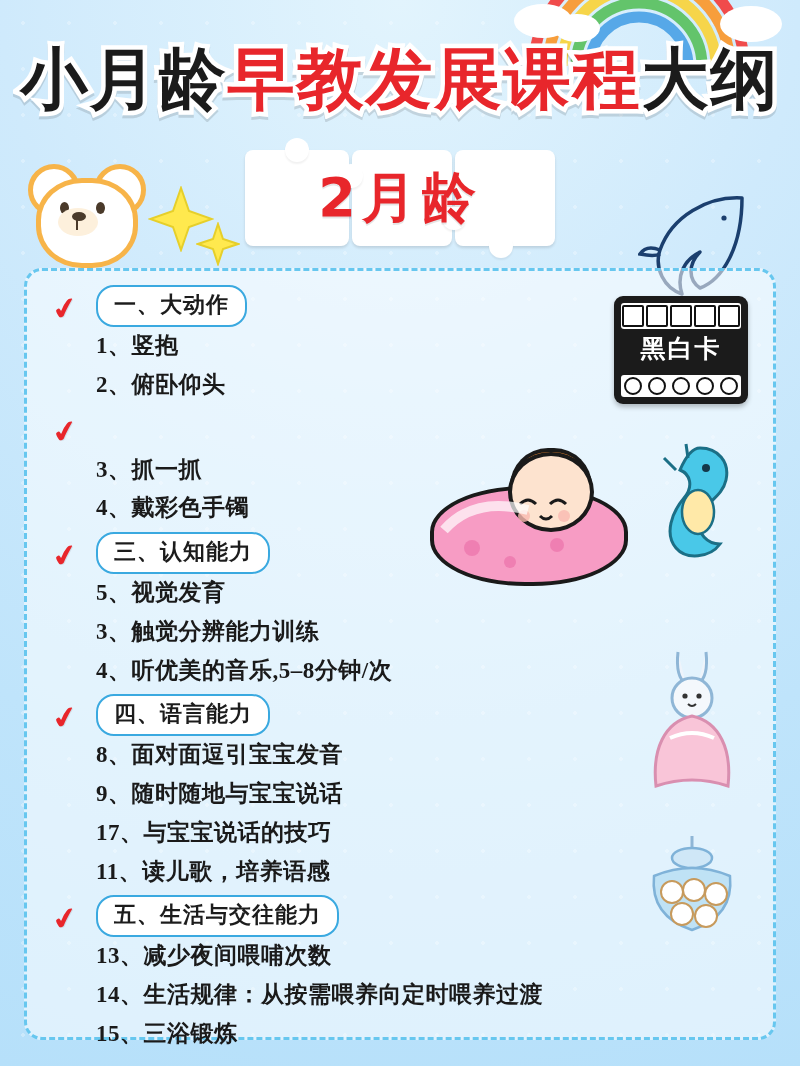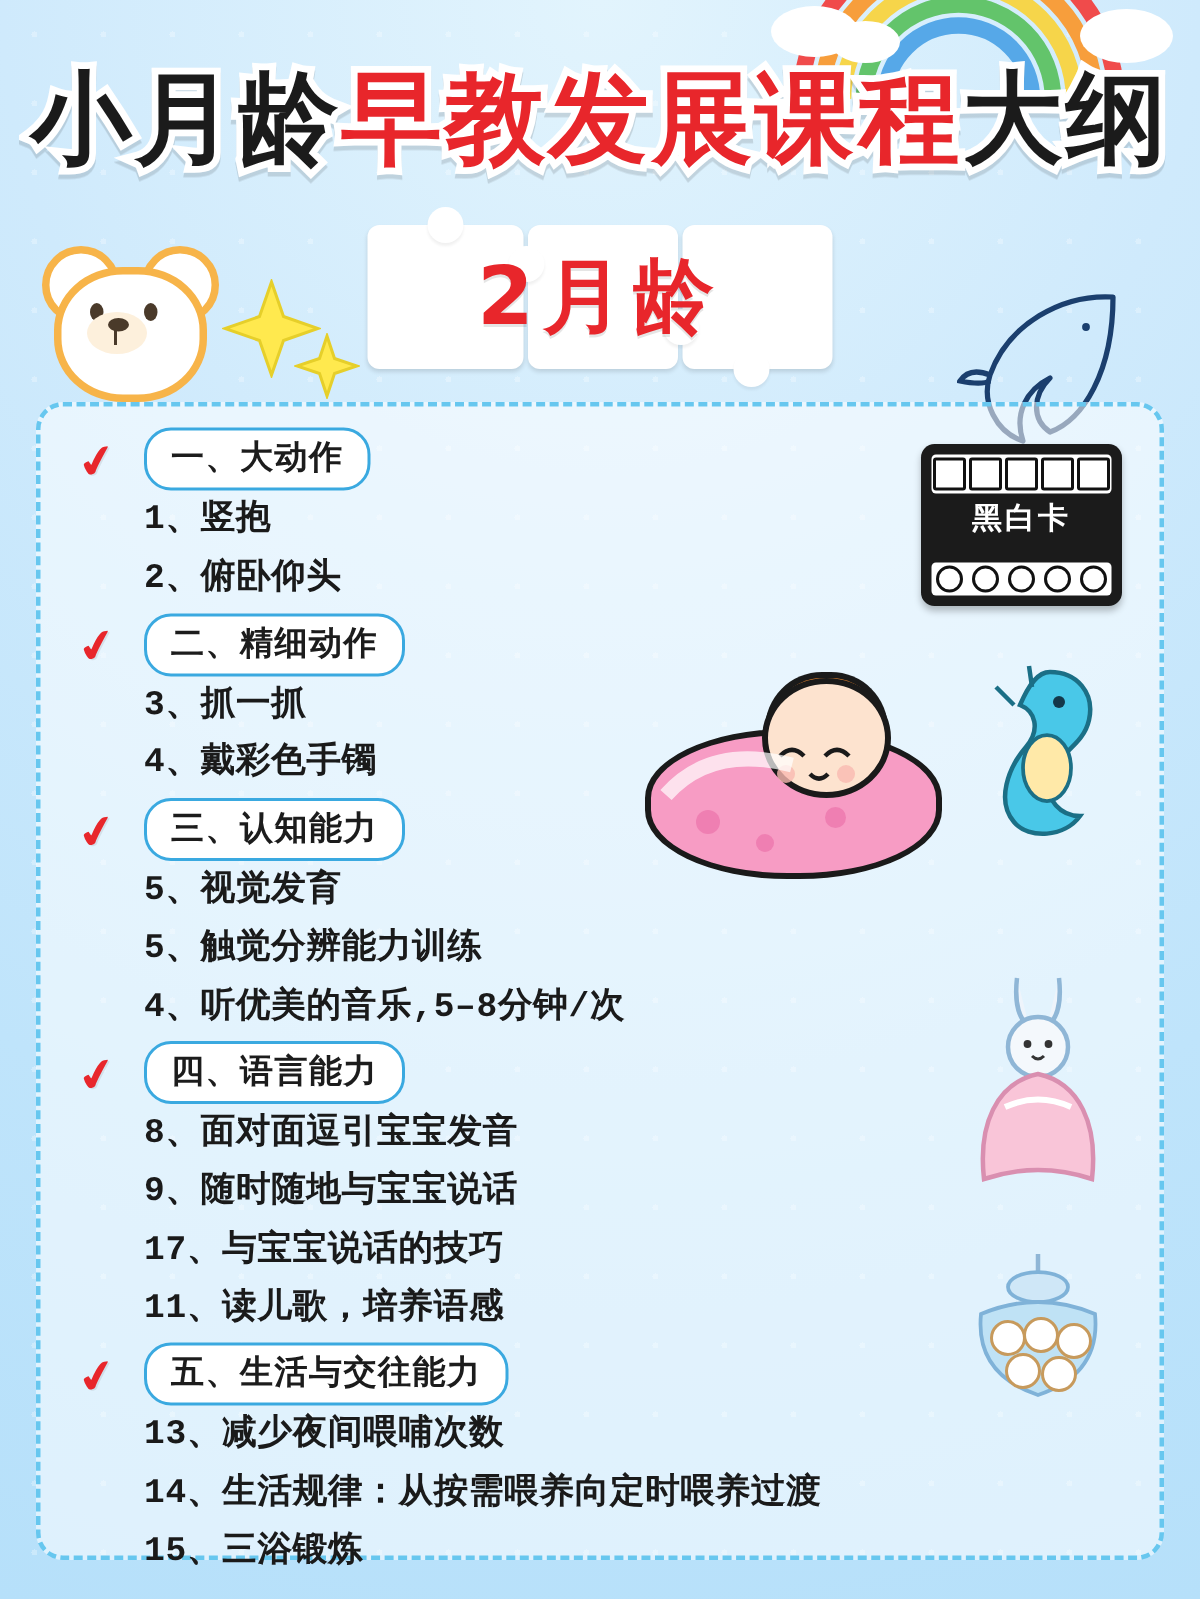--- a/index.html
+++ b/index.html
@@ -97,32 +97,32 @@
     border:2.5px solid #3aa9e0;
     border-radius:18px;
     padding:3px 16px 5px 16px;
     font-size:22px;font-weight:bold;color:#1c1c1c;
     font-family:"DejaVu Sans","Liberation Sans",sans-serif;
     letter-spacing:1px;
   }
   .item{
     margin:0 0 10px 44px;
     font-size:23px;font-weight:bold;color:#1a1a1a;
-    font-family:Liberation Mono, monospace;
+    font-family:Liberation Serif, serif;
     letter-spacing:.5px;
     line-height:1.25;
   }
   .sec-block{margin-bottom:4px;}
   
   .ill{position:absolute;}
   
   .bwcard{right:52px;top:296px;width:134px;height:108px;background:#1b1b1b;border-radius:9px;box-shadow:0 3px 5px rgba(0,0,0,.25);}
   .bw-top{position:absolute;left:7px;top:7px;width:120px;height:26px;background:#fff;border-radius:3px;display:flex;align-items:center;justify-content:space-around;}
   .bw-mini{width:18px;height:18px;border:2px solid #111;border-radius:2px;}
-  .bw-title{position:absolute;left:0;top:36px;width:134px;text-align:center;color:#fff;font-size:20px;font-weight:bold;letter-spacing:2px;font-family:"DejaVu Sans",sans-serif;}
+  .bw-title{position:absolute;left:0;top:36px;width:134px;text-align:center;color:#fff;font-size:25px;font-weight:bold;letter-spacing:2px;font-family:"DejaVu Sans",sans-serif;}
   .bw-bot{position:absolute;left:7px;bottom:7px;width:120px;height:22px;background:#fff;border-radius:3px;display:flex;align-items:center;justify-content:space-around;}
   .bw-dot{width:14px;height:14px;border:2px solid #111;border-radius:50%;}
   
   .seahorse{right:58px;top:440px;width:96px;height:128px;}
   
   .baby{left:430px;top:446px;width:208px;height:140px;}
   .pillow{position:absolute;left:0;top:40px;width:190px;height:92px;background:#f79cc4;border:4px solid #1a1a1a;border-radius:95px/46px;}
   .pillow-dot{position:absolute;background:#ef7fb2;border-radius:50%;}
   .baby-head{position:absolute;left:78px;top:6px;width:78px;height:72px;background:#fde3cf;border:4px solid #1a1a1a;border-radius:50%;}
   .baby-hair{position:absolute;left:80px;top:2px;width:74px;height:34px;background:#f0892f;border-radius:40px 40px 0 0;border:4px solid #1a1a1a;border-bottom:none;}
@@ -208,33 +208,32 @@
       <span class="check">✔</span>
       <span class="sec-label">一、大动作</span>
     </div>
     <div class="item">1、竖抱</div>
     <div class="item">2、俯卧仰头</div>
   </div>
 
   <div class="sec-block">
     <div class="sec">
       <span class="check">✔</span>
-      <span class="sec-label">二、精细动作</span>
     </div>
     <div class="item">3、抓一抓</div>
     <div class="item">4、戴彩色手镯</div>
   </div>
 
   <div class="sec-block">
     <div class="sec">
       <span class="check">✔</span>
       <span class="sec-label">三、认知能力</span>
     </div>
     <div class="item">5、视觉发育</div>
-    <div class="item">5、触觉分辨能力训练</div>
+    <div class="item">3、触觉分辨能力训练</div>
     <div class="item">4、听优美的音乐,5–8分钟/次</div>
   </div>
 
   <div class="sec-block">
     <div class="sec">
       <span class="check">✔</span>
       <span class="sec-label">四、语言能力</span>
     </div>
     <div class="item">8、面对面逗引宝宝发音</div>
     <div class="item">9、随时随地与宝宝说话</div>

